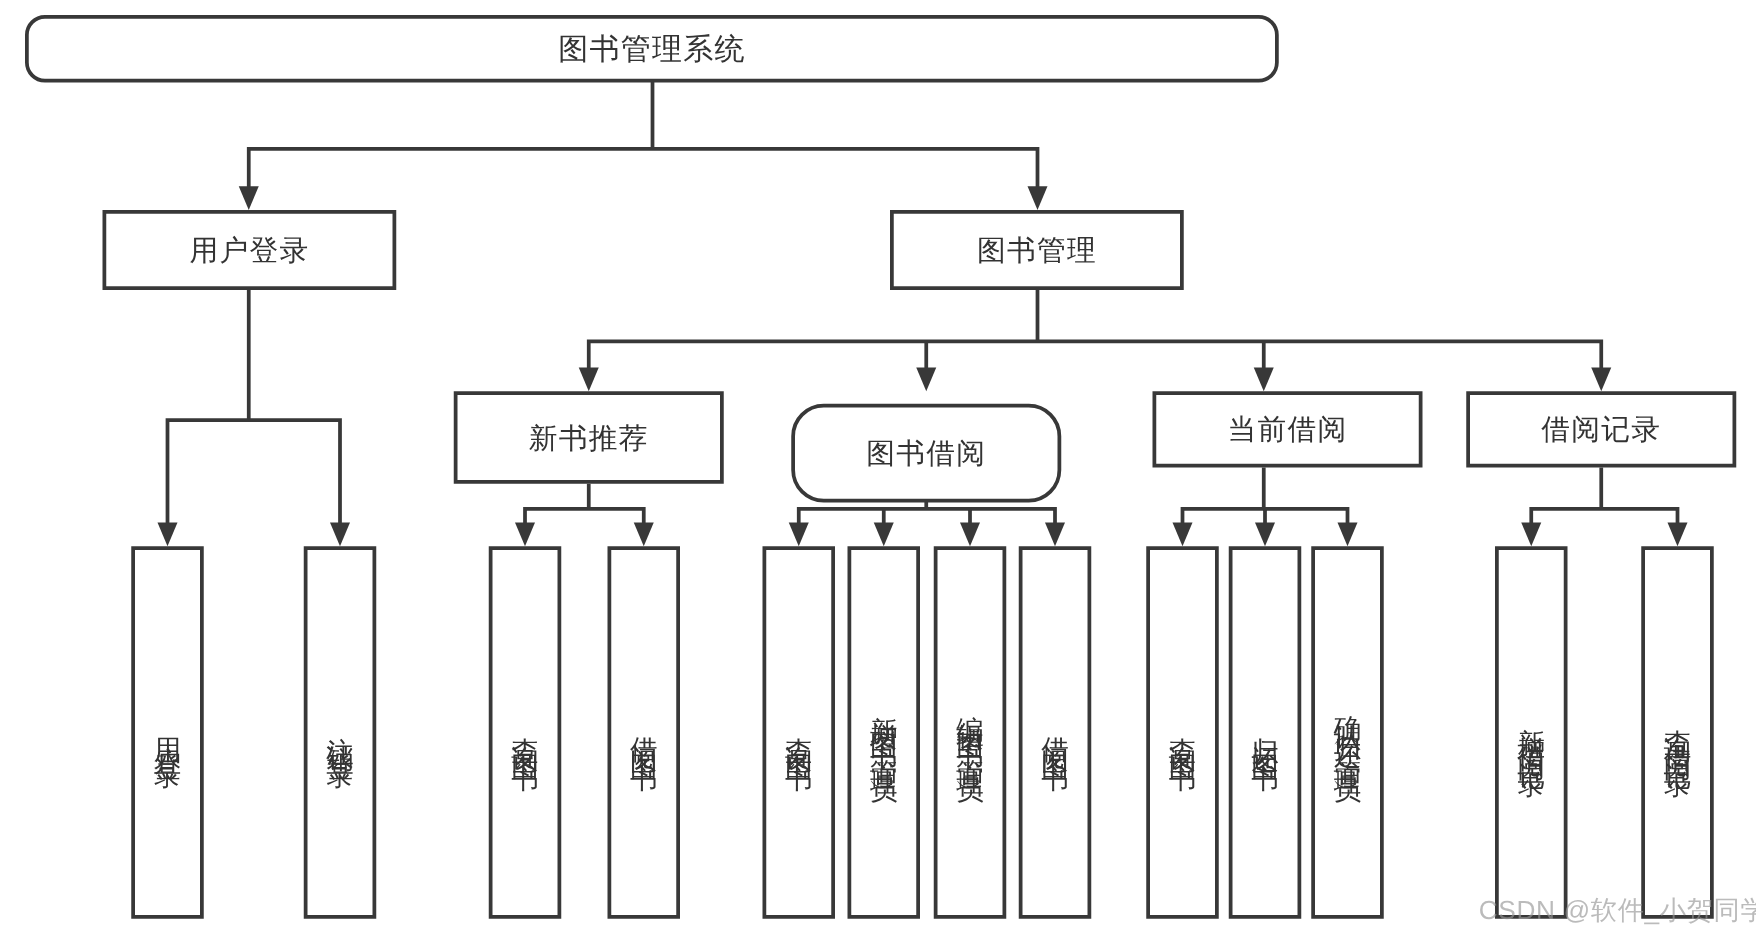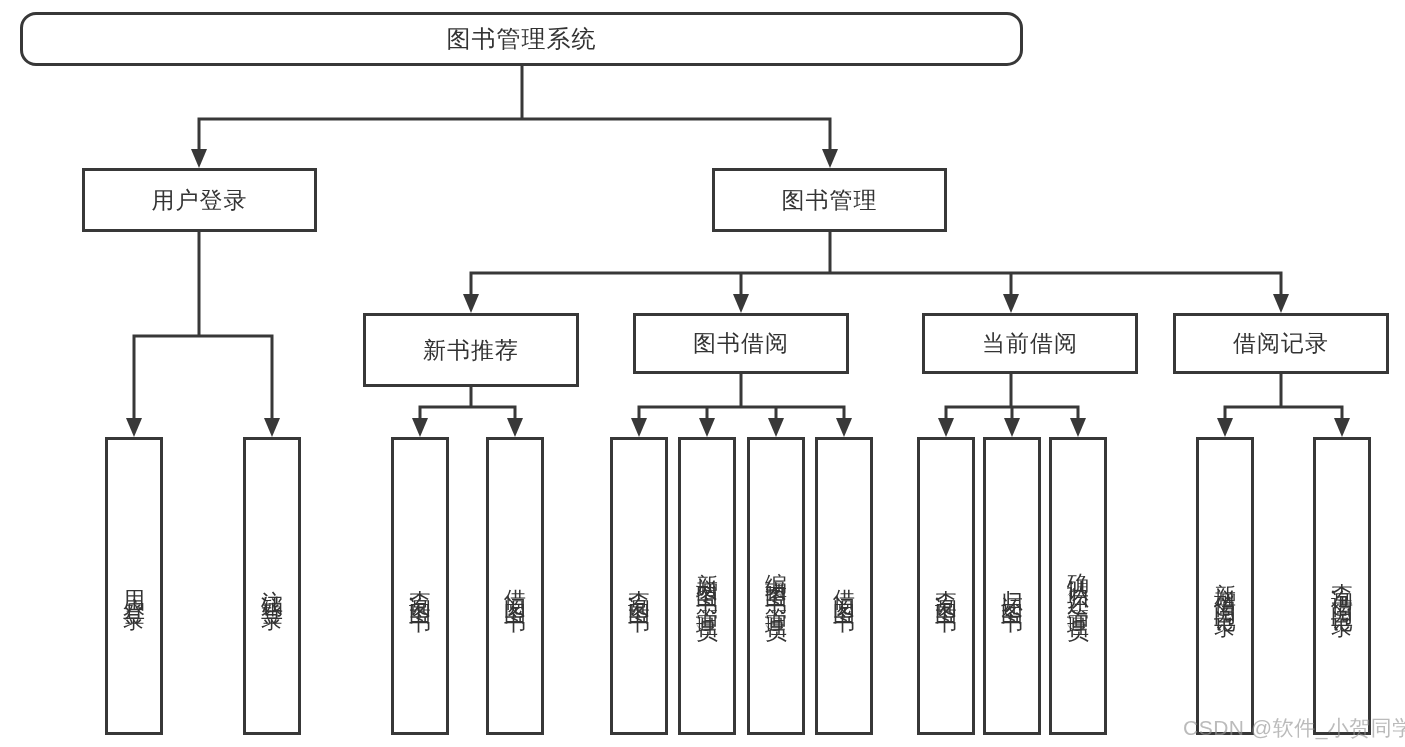--- a/index.html
+++ b/index.html
@@ -99,21 +99,21 @@
       <polygon points="1334,418 1350,418 1342,437"></polygon>
     </g>
   </svg>
 
   <div class="node h root" style="left:20px; top:12px; width:1003px; height:54px;border-radius:16px;">图书管理系统</div>
 
   <div class="node h" style="left:82px; top:168px; width:235px; height:64px;">用户登录</div>
   <div class="node h" style="left:712px; top:168px; width:235px; height:64px;">图书管理</div>
 
   <div class="node h" style="left:363px; top:313px; width:216px; height:74px;">新书推荐</div>
-  <div class="node h" style="left:633px; top:313px; width:216px; height:61px;">图书借阅</div>
+  <div class="node h" style="left:633px; top:323px; width:216px; height:79px;border-radius:26px;">图书借阅</div>
   <div class="node h" style="left:922px; top:313px; width:216px; height:61px;">当前借阅</div>
   <div class="node h" style="left:1173px; top:313px; width:216px; height:61px;">借阅记录</div>
 
   <div class="node v" style="left:105px; top:437px; width:58px; height:298px;">
     <span class="vtext">用户登录</span>
   </div>
   <div class="node v" style="left:243px; top:437px; width:58px; height:298px;">
     <span class="vtext">注销登录</span>
   </div>
 

